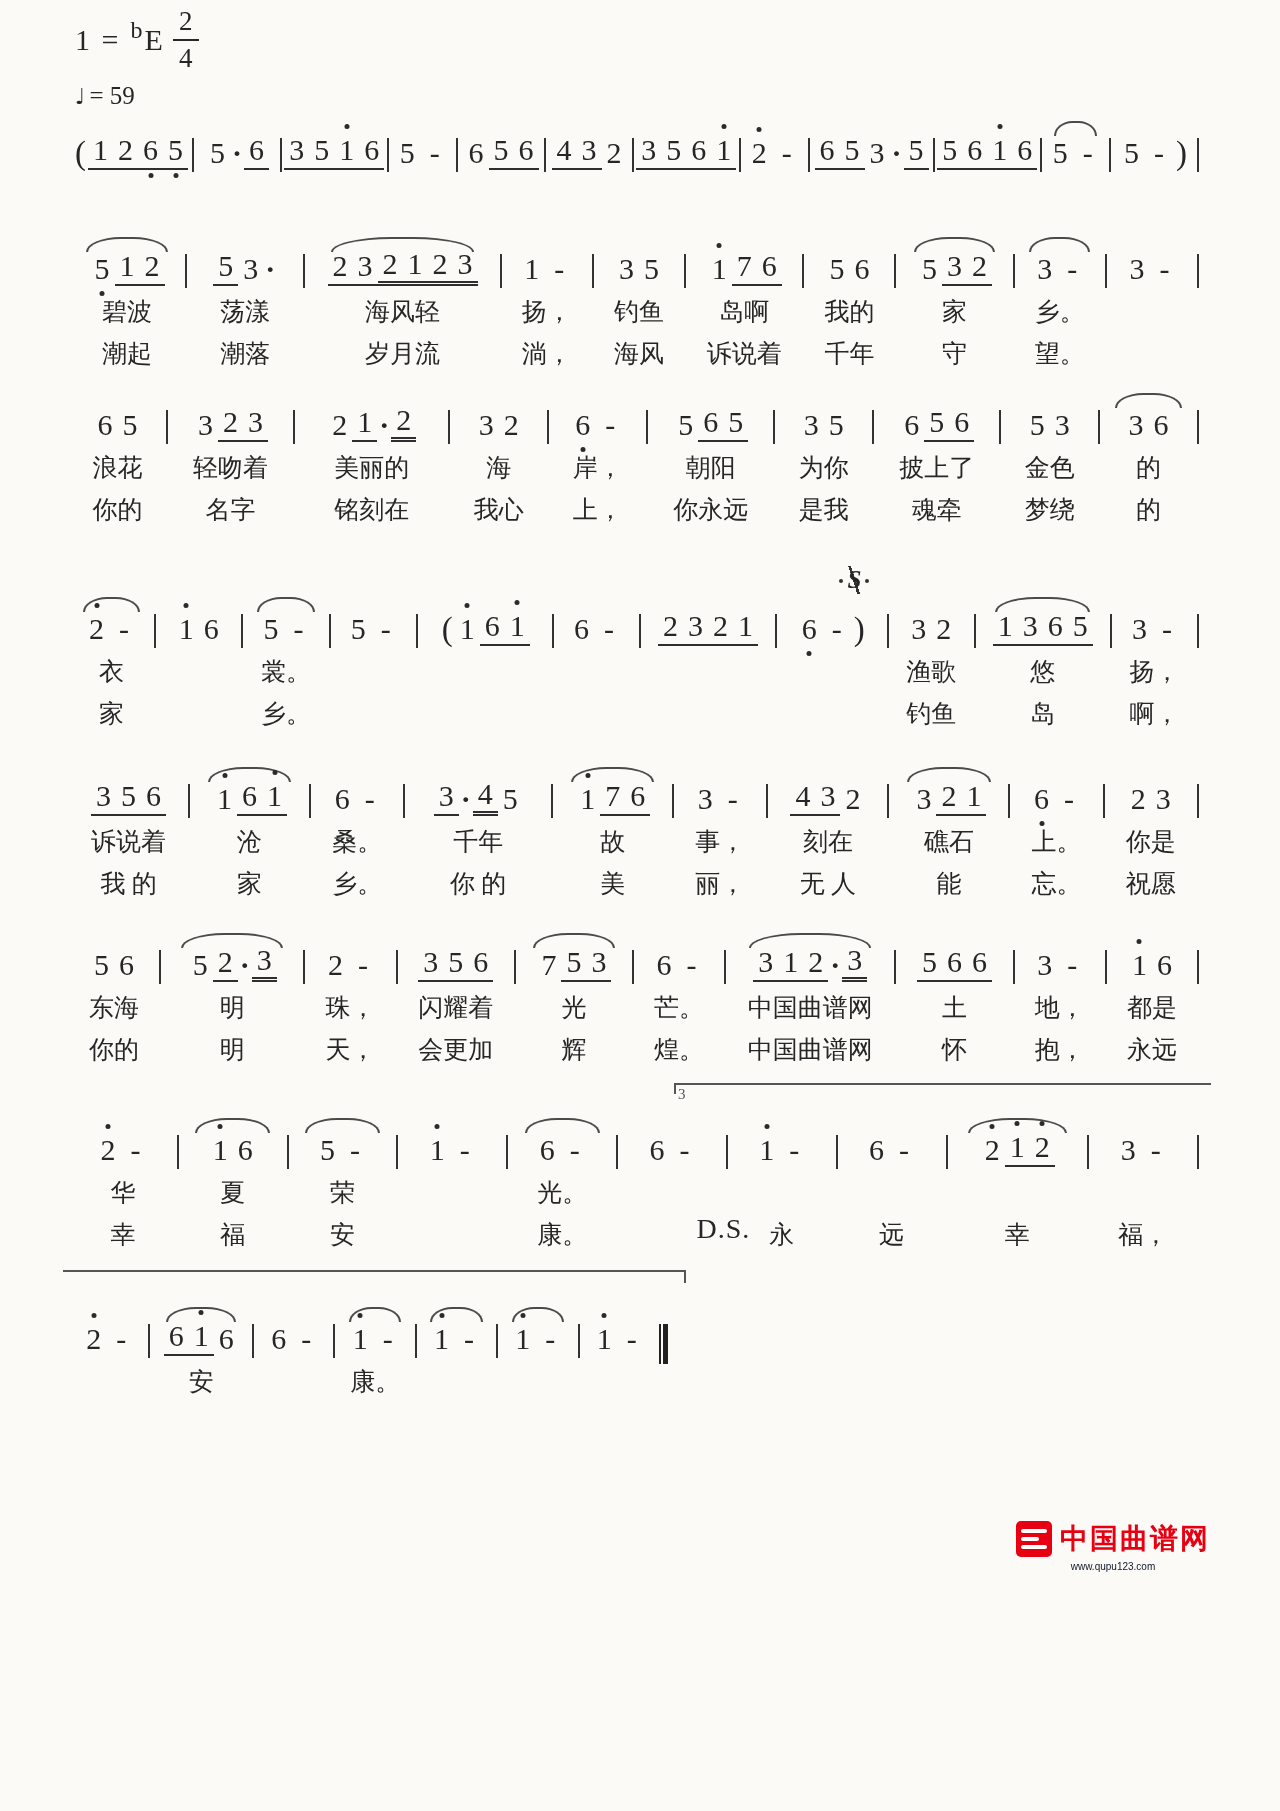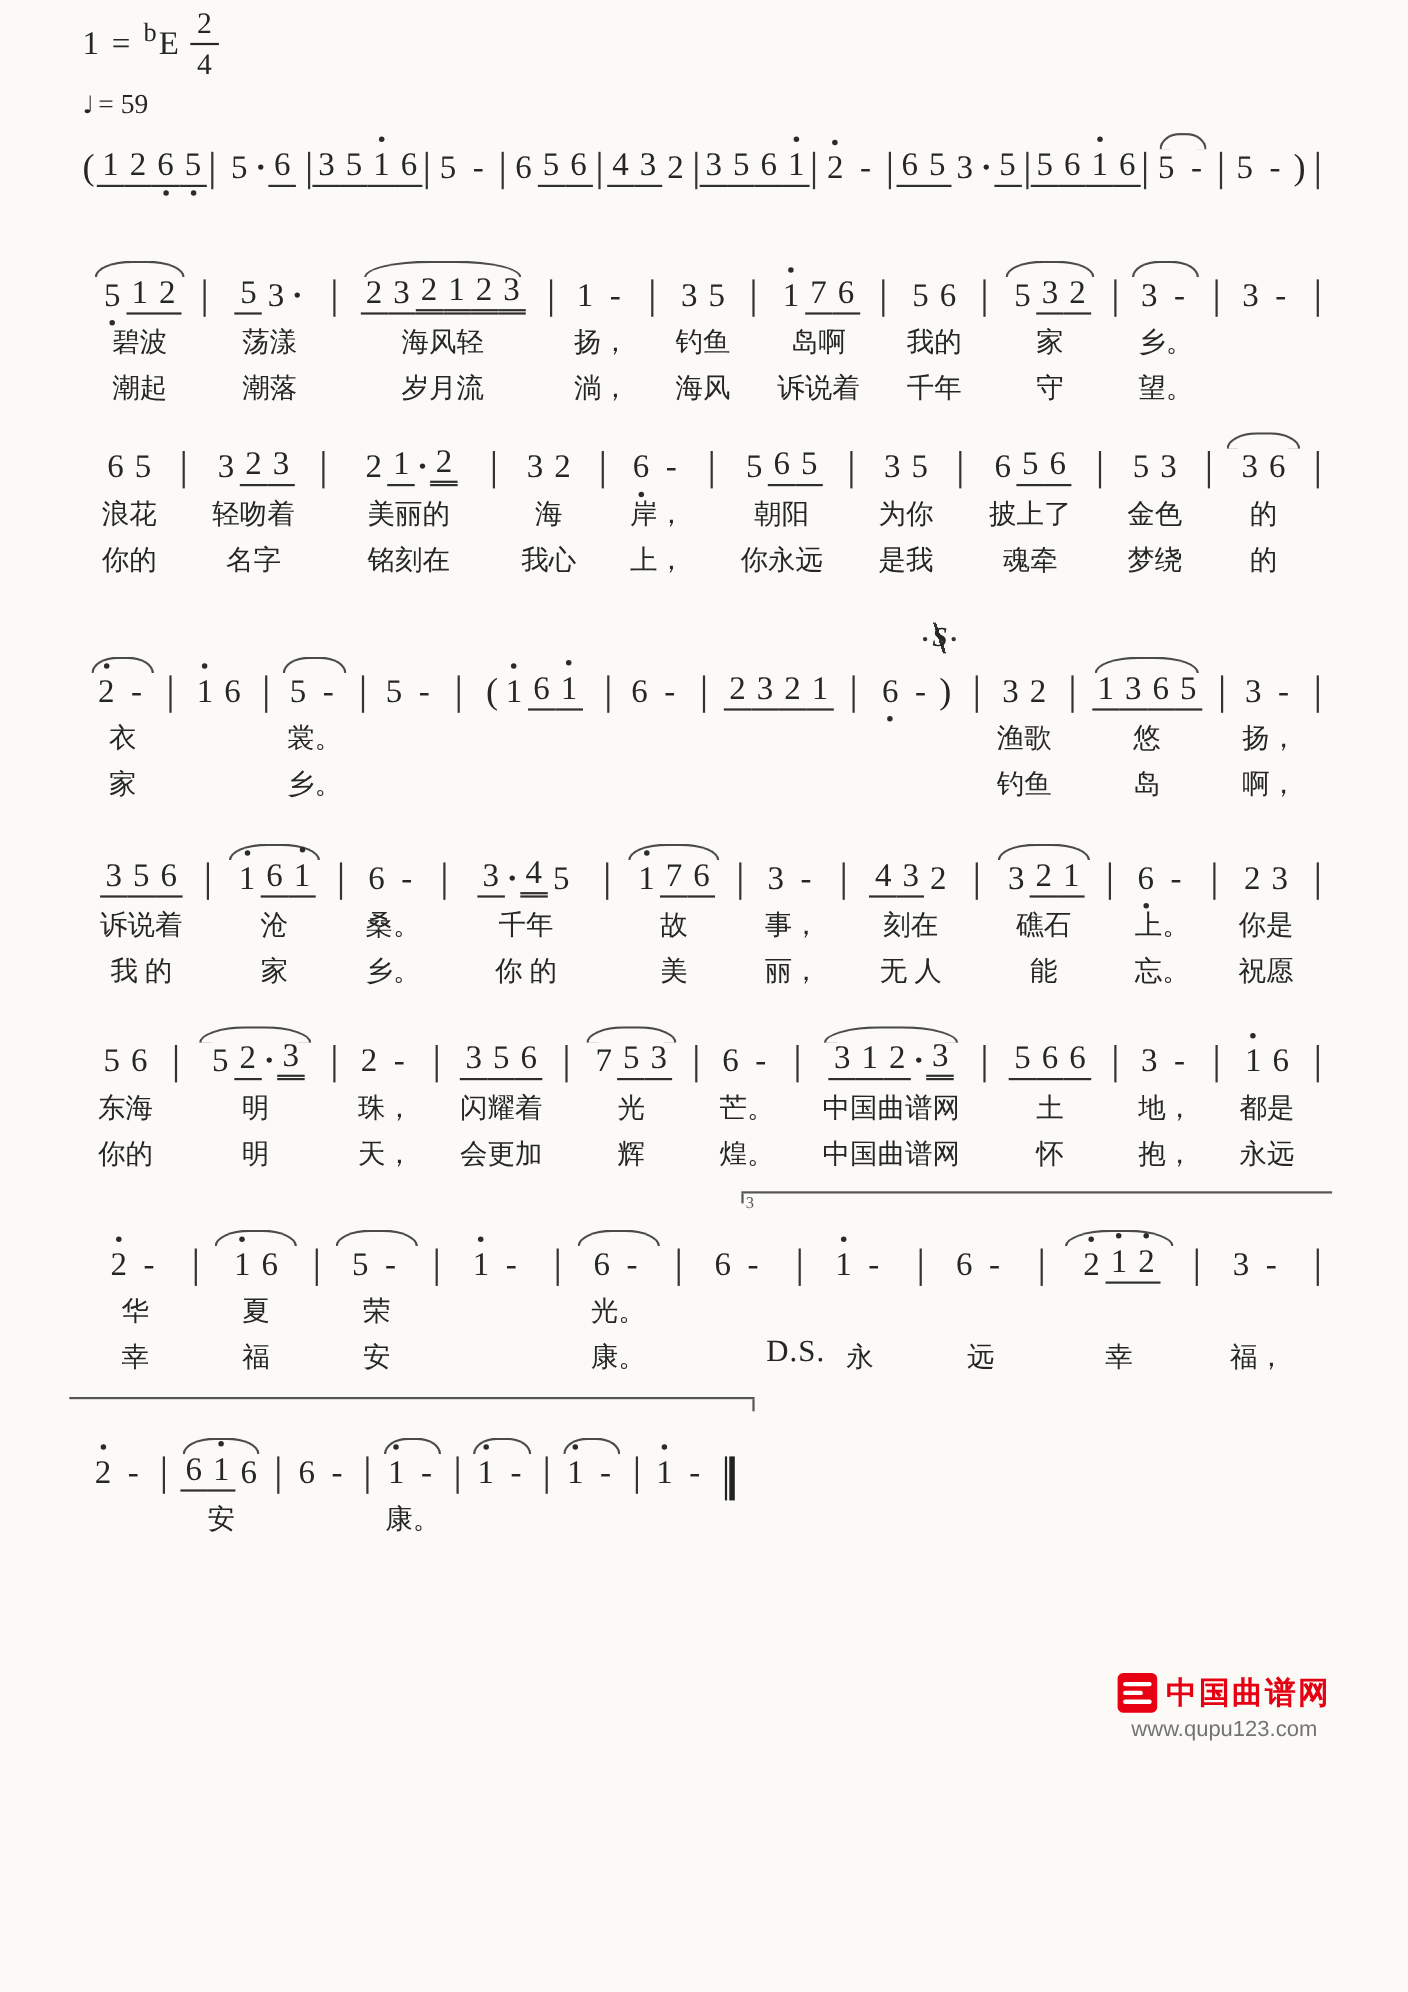--- a/index.html
+++ b/index.html
@@ -55,21 +55,21 @@
   .volta-close{top:-32px;left:-12px;right:-12px;}
   .volta-close::after{content:"";position:absolute;right:0;top:0;width:2px;height:11px;background:#555;}
   
   .watermark{position:absolute;right:70px;top:1520px;text-align:center;}
   .wm-row{display:flex;align-items:center;gap:8px;justify-content:flex-end;}
   .wm-logo{display:inline-flex;flex-direction:column;justify-content:center;gap:4px;width:36px;height:36px;
         background:#e60012;border-radius:5px;box-sizing:border-box;padding:6px 5px;}
   .wm-logo span{display:block;height:4px;border-radius:2px;background:#fff;}
   .wm-logo span:nth-child(2){width:70%;}
   .wm-name{color:#e60012;font-size:28px;font-weight:bold;letter-spacing:2px;font-family:"Liberation Sans",sans-serif;}
-  .wm-url{color:#737373;font-size:20px;margin-top:3px;font-family:"Liberation Sans",sans-serif;}
+  .wm-url{color:#0f172a;font-size:10px;margin-top:3px;font-family:"Liberation Sans",sans-serif;}
 </style>
 </head>
 <body>
 
 <div class="page">
 
   <div class="meta-row">
     <div>
       <div class="keysig">
         <span class="base">1 =</span>

